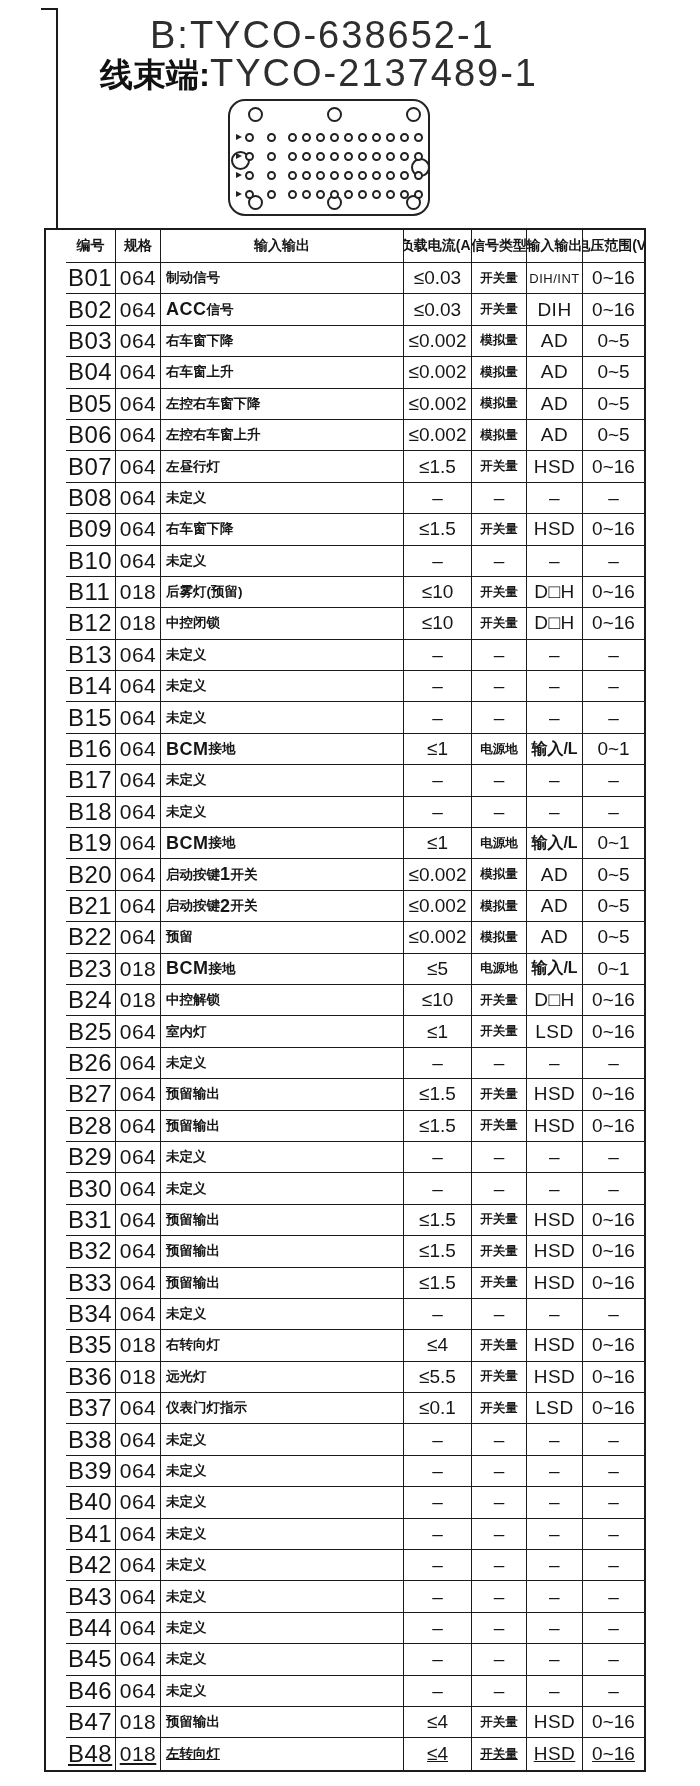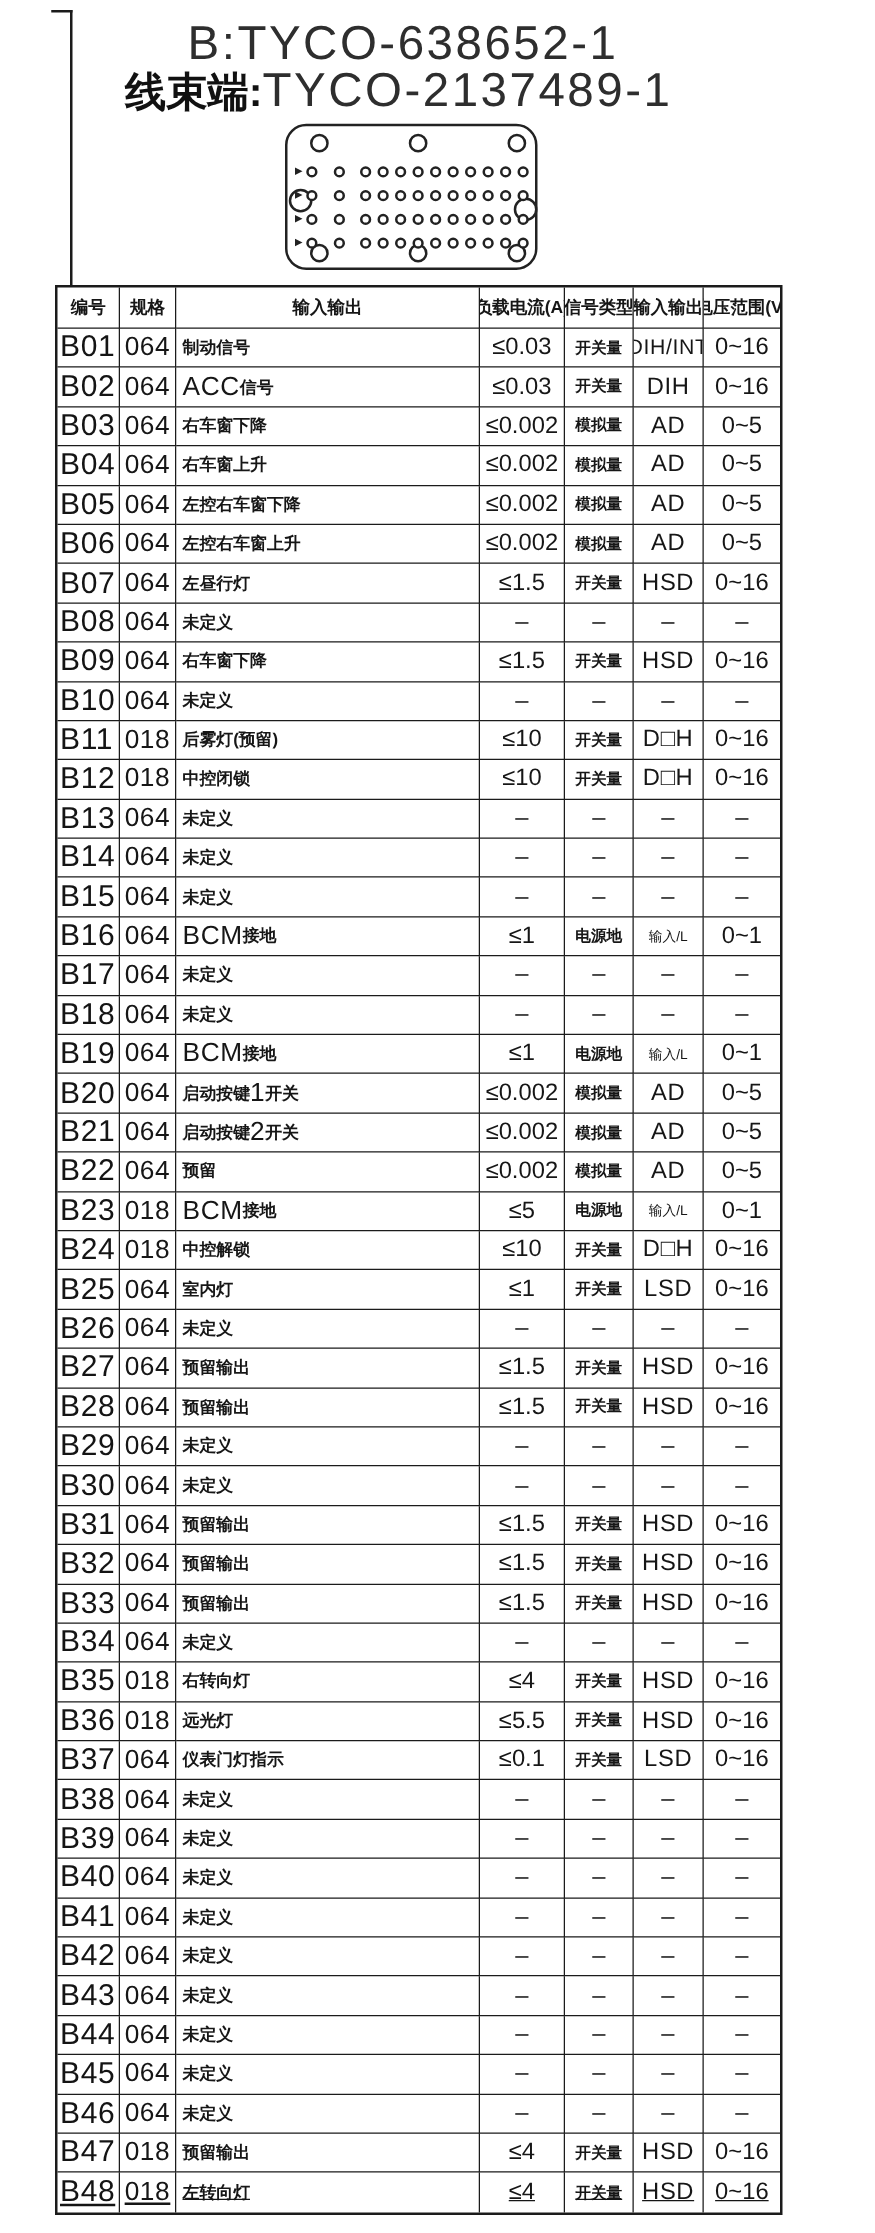--- a/index.html
+++ b/index.html
@@ -26,41 +26,41 @@
   .hole{position:absolute;border:2.3px solid #222;border-radius:50%;background:#fff;box-sizing:border-box;}
   .pin{position:absolute;width:9px;height:9px;border:2.2px solid #222;border-radius:50%;background:#fff;box-sizing:border-box;}
   .pin-arrow{position:absolute;width:0;height:0;border-top:3.5px solid transparent;border-bottom:3.5px solid transparent;border-left:6px solid #222;}
 
   
   #pinout-table{
     position:absolute;left:44px;top:228px;
     display:grid;
     grid-template-columns:50px 45px 243px 68px 55px 56px 61px;
     grid-template-rows:33px repeat(48,31.4px);
-    border:2.5px solid #1b1b1b;background:#fff;
+    border:2.5px solid #1b1b1b;background:#fff;padding-left:20px;
   }
   .trow{display:contents;}
   .cell{
     border-right:1.7px solid #1b1b1b;border-bottom:1.7px solid #1b1b1b;
     display:flex;align-items:center;justify-content:center;
     overflow:hidden;white-space:nowrap;box-sizing:border-box;
   }
   .col6{border-right:none;}
   .trow:last-child .cell{border-bottom:none;text-decoration:underline;}
   .hcell{font-size:14px;font-weight:700;letter-spacing:0;}
   .k-id{font-size:24px;justify-content:flex-start;padding-left:2px;letter-spacing:0.5px;color:#141414;}
   .k-spec{font-size:21px;letter-spacing:0.5px;}
   .k-desc{font-size:13.5px;font-weight:700;justify-content:flex-start;padding-left:5px;}
-  .k-desc .lat{font-size:21px;font-weight:400;letter-spacing:0.5px;}
+  .k-desc .lat{font-size:18px;font-weight:700;letter-spacing:0.5px;}
   .k-current,.k-voltage{font-size:19px;letter-spacing:0;}
   .k-signal{font-size:19px;}
   .k-signal.cjk{font-size:12.5px;font-weight:700;}
   .k-io{font-size:19px;letter-spacing:0.5px;}
-  .k-io.cjk{font-size:11px;font-weight:400;letter-spacing:0;}
-  .k-io.sm{font-size:17px;}
+  .k-io.cjk{font-size:16px;font-weight:700;letter-spacing:0;}
+  .k-io.sm{font-size:13px;}
 </style>
 </head>
 <body>
 
 <div class="frame-h"></div>
 <div class="frame-v"></div>
 
 <div class="title1">
   <span>B:TYCO-638652-1</span>
 </div>

